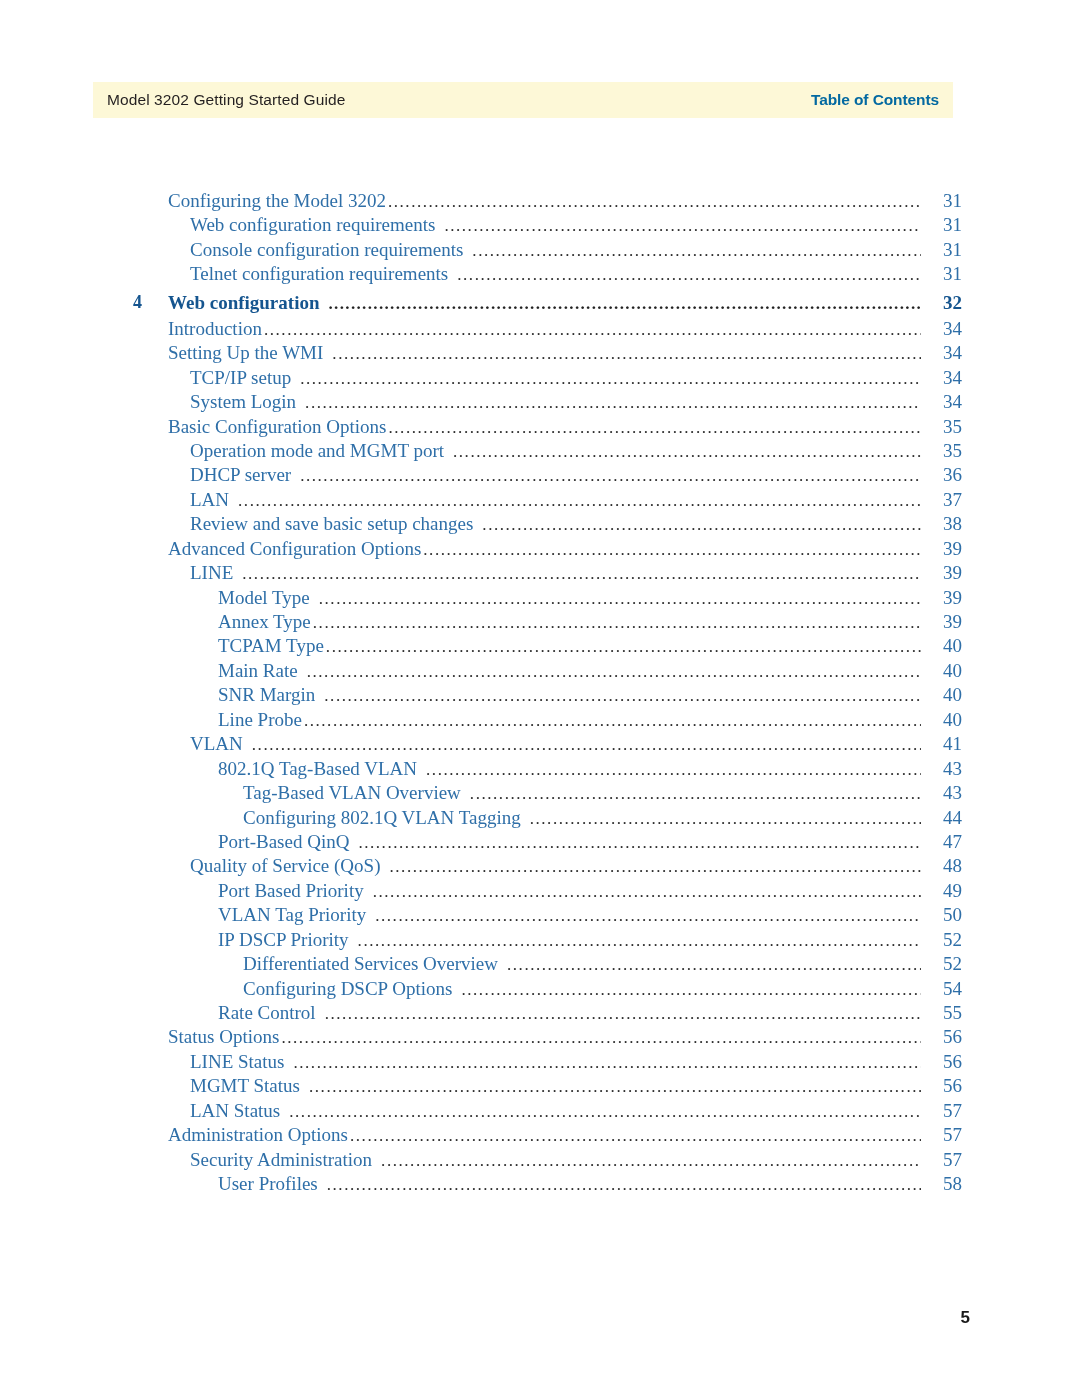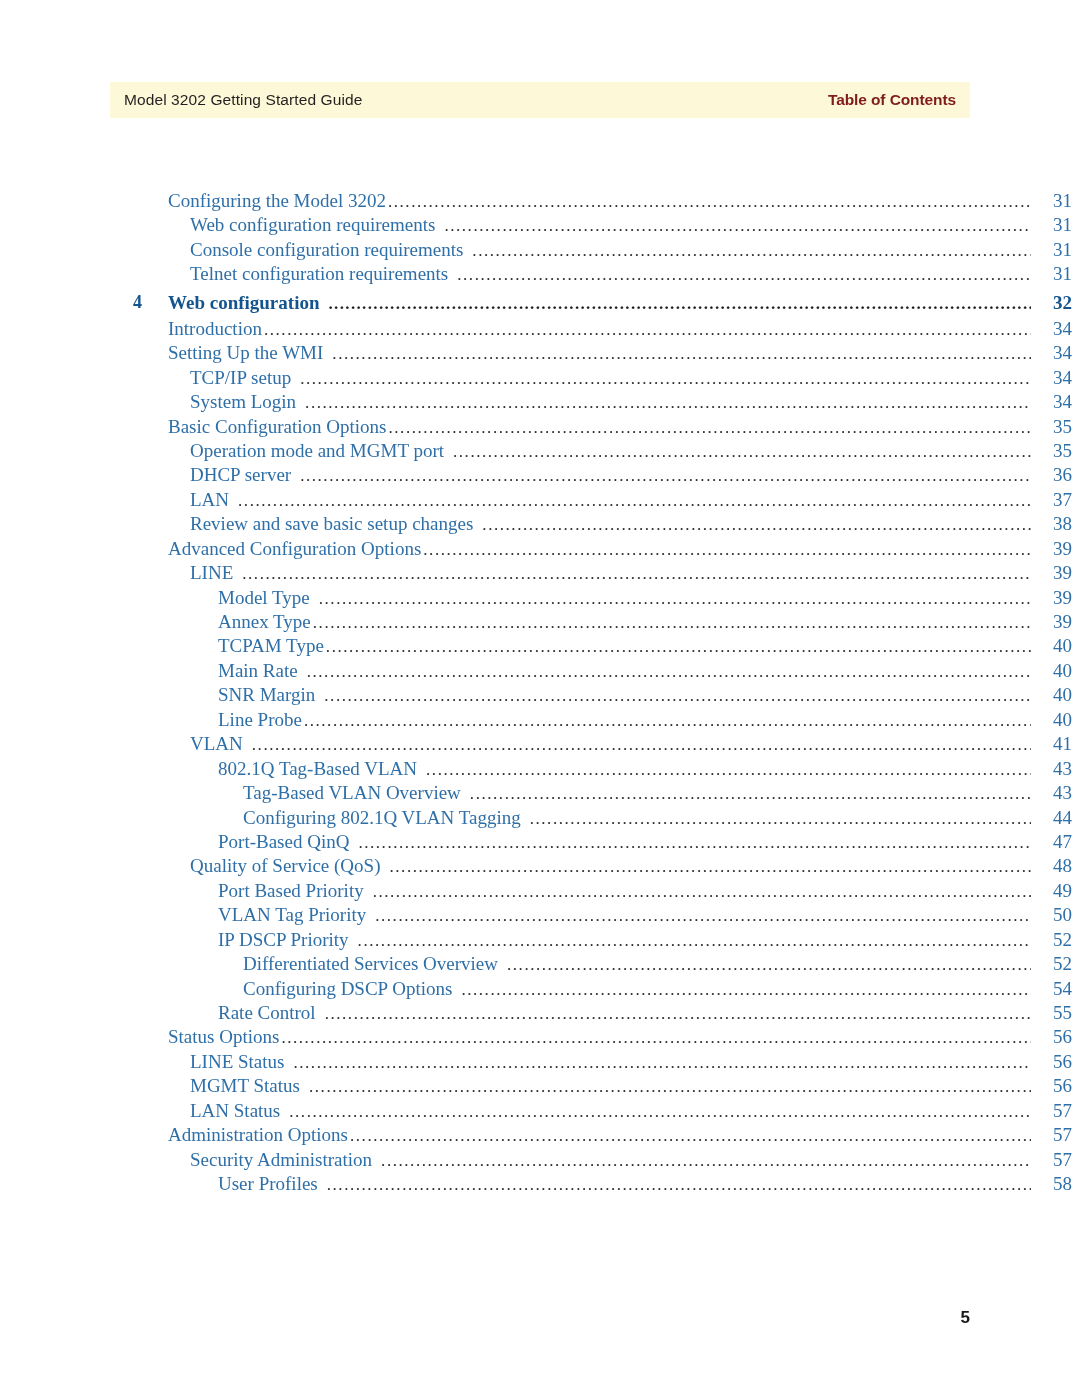--- a/index.html
+++ b/index.html
@@ -12,42 +12,42 @@
     width: 1080px;
     height: 1397px;
     position: relative;
     font-family: "Liberation Serif", serif;
     -webkit-font-smoothing: antialiased;
   }
 
   
   #header-band {
     position: absolute;
-    left: 110px;
+    left: 93px;
     top: 82px;
     width: 860px;
     height: 36px;
     background: #fdf8d7;
     display: flex;
     align-items: center;
     justify-content: space-between;
     box-sizing: border-box;
     padding: 0 14px 0 14px;
   }
   #header-band .doc-title {
     font-family: "Liberation Sans", sans-serif;
     font-size: 15.5px;
     color: #231f20;
     letter-spacing: 0.1px;
   }
   #header-band .section-title {
     font-family: "Liberation Sans", sans-serif;
     font-size: 15.5px;
     font-weight: bold;
-    color: #7f1d1d;
+    color: #0369a1;
     letter-spacing: -0.1px;
   }
 
   
   #toc {
     position: absolute;
     left: 0;
     top: 190px;
     width: 1072px;
   }
@@ -114,20 +114,21 @@
   }
 
   
   .gap .leader { margin-left: 9px; }
 
   .page-num {
     flex: 0 0 auto;
     width: 40px;
     text-align: right;
     padding-right: 0;
+    margin-right: 110px;
     font-size: 19px;
     color: #2f6fa8;
   }
   .chapter .page-num {
     color: #15558f;
     font-weight: bold;
     font-size: 19px;
     font-family: Liberation Serif, serif;
   }
 

